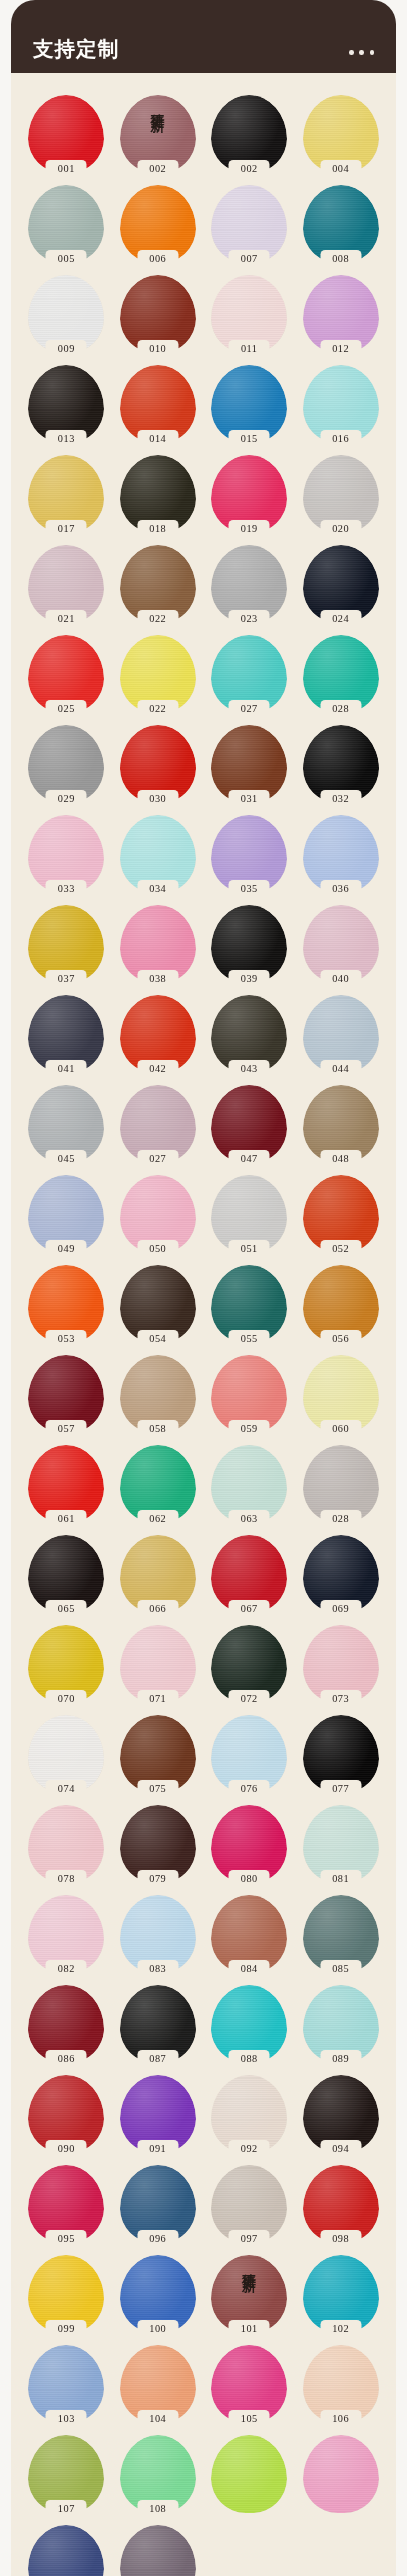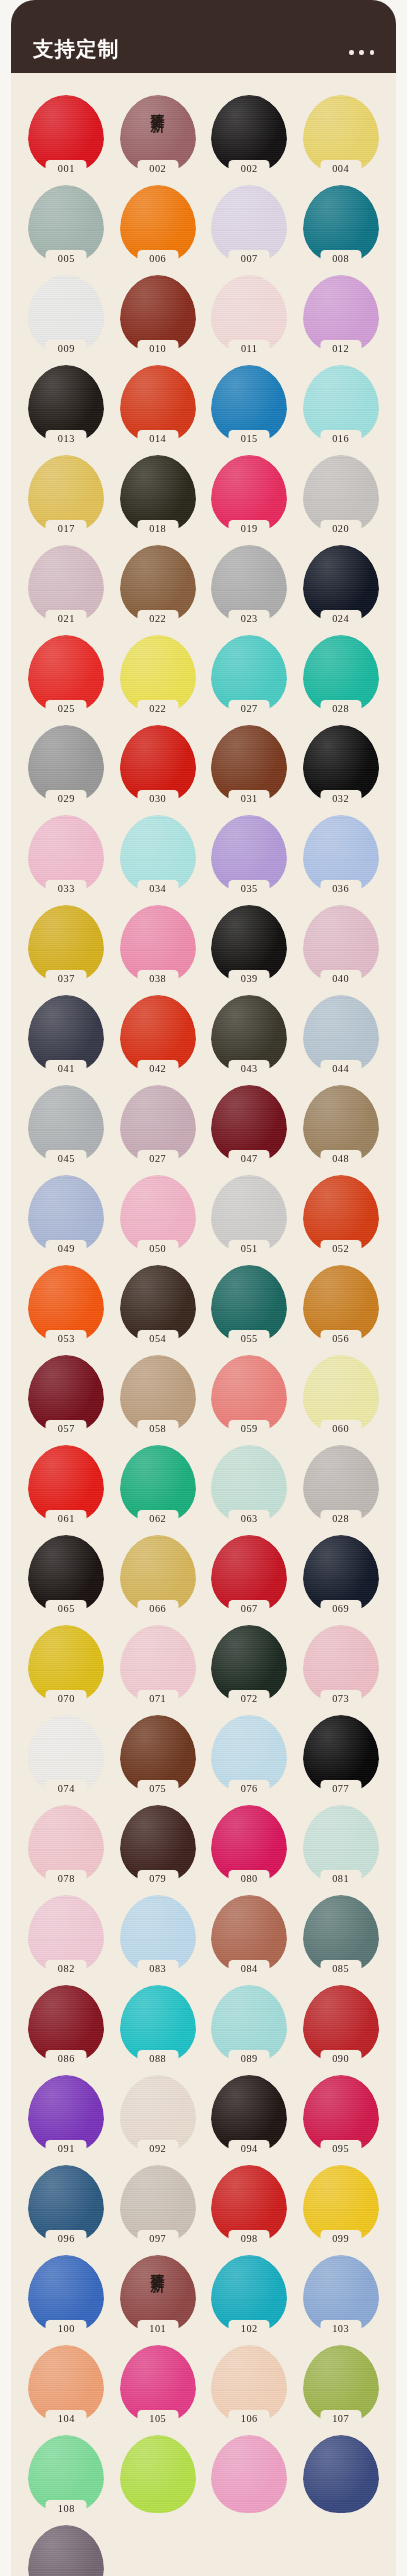--- a/index.html
+++ b/index.html
@@ -771,20 +771,27 @@
         </div>
         <div class="cell">
           <div class="chip-wrap">
             <div class="chip" style="background: rgb(139, 21, 33);"></div>
             <div class="notch" style="background: rgb(242, 236, 224);"></div>
             <div class="chip-code">086</div>
           </div>
         </div>
         <div class="cell">
           <div class="chip-wrap">
+            <div class="chip" style="background: rgb(29, 29, 28);"></div>
+            <div class="notch" style="background: rgb(242, 236, 224);"></div>
+            <div class="chip-code">087</div>
+          </div>
+        </div>
+        <div class="cell">
+          <div class="chip-wrap">
             <div class="chip" style="background: rgb(33, 201, 205);"></div>
             <div class="notch" style="background: rgb(242, 236, 224);"></div>
             <div class="chip-code">088</div>
           </div>
         </div>
         <div class="cell">
           <div class="chip-wrap">
             <div class="chip" style="background: rgb(168, 228, 225);"></div>
             <div class="notch" style="background: rgb(242, 236, 224);"></div>
             <div class="chip-code">089</div>

